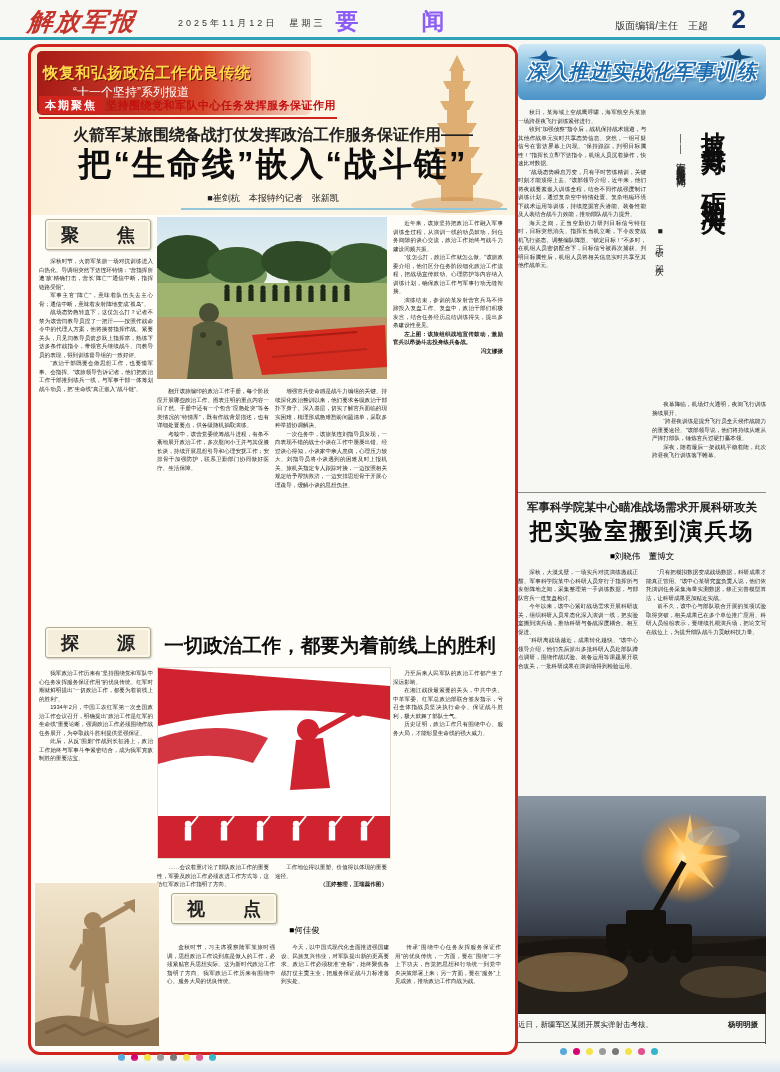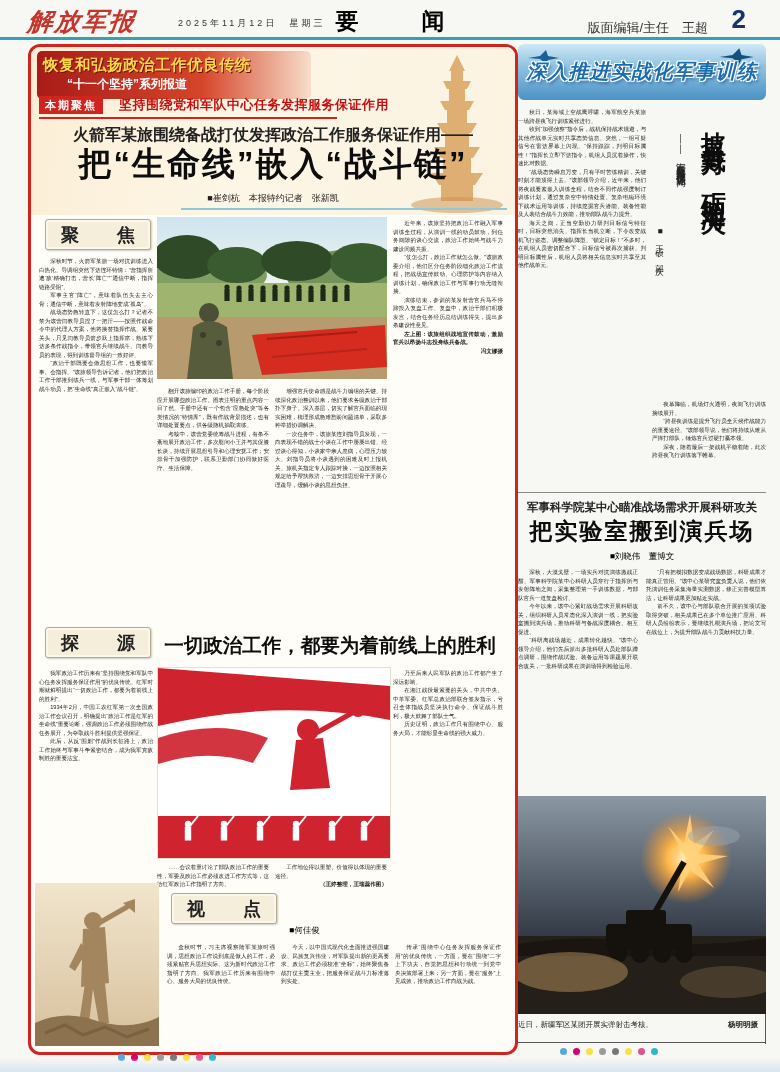--- a/index.html
+++ b/index.html
@@ -4,38 +4,38 @@
 <style>
   html,body{margin:0;padding:0;}
   body{width:780px;height:1072px;position:relative;background:#f7f7f4;
        font-family:"Liberation Sans","DejaVu Sans",sans-serif;overflow:hidden;}
   .abs{position:absolute;}
   
   .masthead{left:28px;top:5px;font-size:25px;font-weight:700;font-style:italic;
             color:#c5352c;letter-spacing:2px;transform:skewX(-6deg);}
   .hdate{left:178px;top:17px;font-size:9px;letter-spacing:3px;color:#333;}
   .hsection{left:0;right:0;top:6px;text-align:center;font-size:23px;font-weight:900;
-            letter-spacing:20px;text-indent:20px;color:#000000;}
-  .heditor{right:72px;top:19px;font-size:13px;color:#333;}
+            letter-spacing:20px;text-indent:20px;color:#8b5cf6;}
+  .heditor{right:72px;top:19px;font-size:10px;color:#333;}
   .hpagenum{right:34px;top:4px;font-size:26px;font-weight:700;color:#16356a;}
   .hrule{left:0;right:0;top:37px;height:2.5px;background:#2fa3b5;}
   
   .frame{left:28px;top:44px;width:484px;height:1005px;border:3.5px solid #d0251f;
          border-radius:12px;background:#fffdf8;overflow:hidden;}
   .frame-top{left:0;top:0;right:0;height:168px;
       background:linear-gradient(100deg,#fbeed6 0%,#fdf6e6 45%,#fbf2e0 100%);}
-  .banner{left:6px;top:4px;width:262px;height:40px;border-radius:5px;padding:4px 6px;
+  .banner{left:6px;top:4px;width:262px;height:40px;border-radius:5px;padding:12px 6px;
       background:linear-gradient(90deg,#a81c18 0%,#d5452a 60%,rgba(214,84,44,.15) 100%);}
   .banner-l1{font-size:15.5px;font-weight:900;color:#ffd84a;letter-spacing:.5px;
       text-shadow:1px 1px 0 #6e0f0a;white-space:nowrap;}
-  .banner-l2{font-size:12px;font-weight:700;color:#fff;margin-left:24px;white-space:nowrap;}
+  .banner-l2{font-size:12px;font-weight:400;color:#fff;margin-left:30px;white-space:nowrap;}
   .badge-row{left:8px;top:50px;height:16px;display:flex;align-items:center;}
   .badge{background:#d0251f;color:#fff;font-size:11px;font-weight:700;
       padding:1.5px 6px;letter-spacing:2px;}
-  .focus-text{color:#c40f0f;font-size:13px;font-weight:700;margin-left:16px;letter-spacing:.5px;}
+  .focus-text{color:#c40f0f;font-size:11px;font-weight:700;margin-left:3px;letter-spacing:.5px;}
   .badge-underline{left:8px;top:70px;width:298px;height:1.5px;background:#d0251f;}
   .kicker{left:0;right:0;top:78px;text-align:center;font-size:16px;font-weight:700;color:#222;}
   .mheadline{left:0;right:0;top:95px;text-align:center;font-size:33px;font-weight:900;
       letter-spacing:2px;color:#0d0d0d;}
   .mbyline{left:0;right:0;top:145px;text-align:center;font-size:9px;color:#222;}
   .mdivider{left:150px;right:8px;top:161px;height:1.5px;background:#93c6d8;}
   
   .labelbox{background:#f4eedb;border:1px solid #b3aa8c;border-radius:3px;
       box-shadow:inset 0 0 0 2px #fbf7ea,1px 1px 2px rgba(0,0,0,.2);
       display:flex;align-items:center;justify-content:center;

